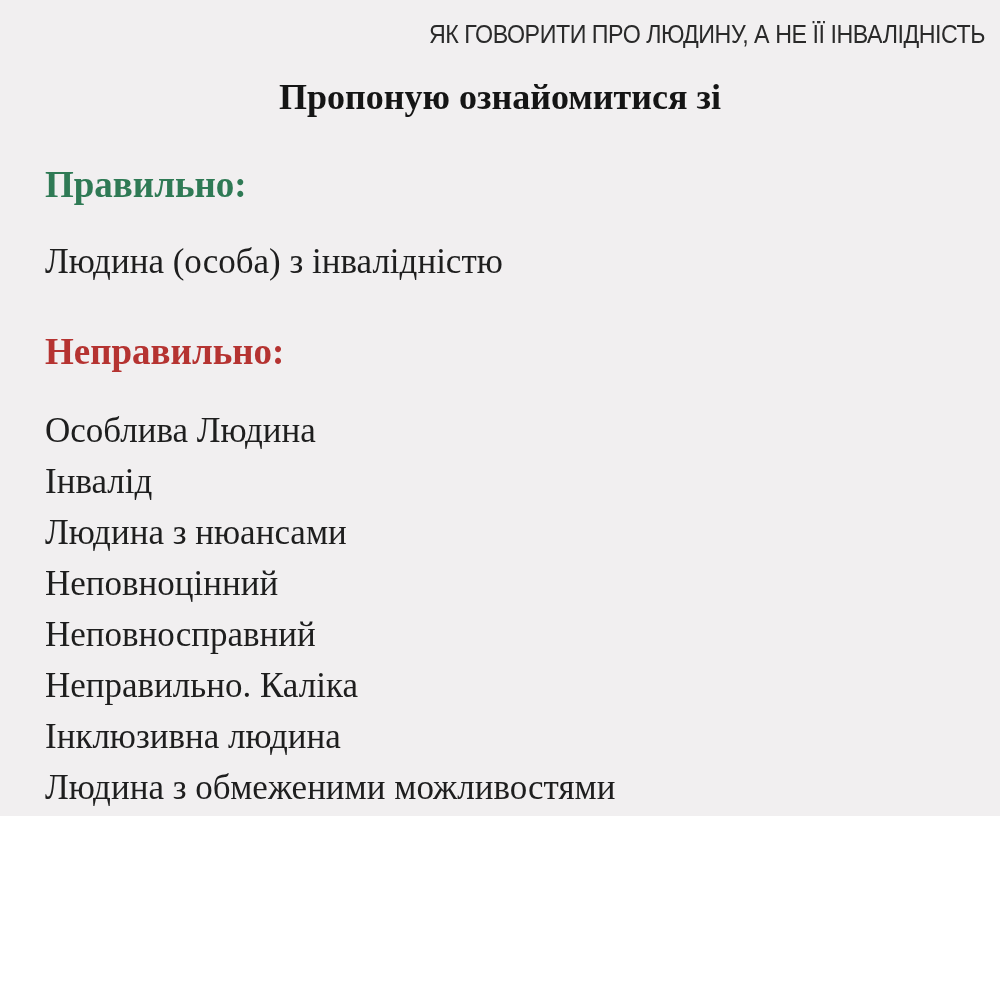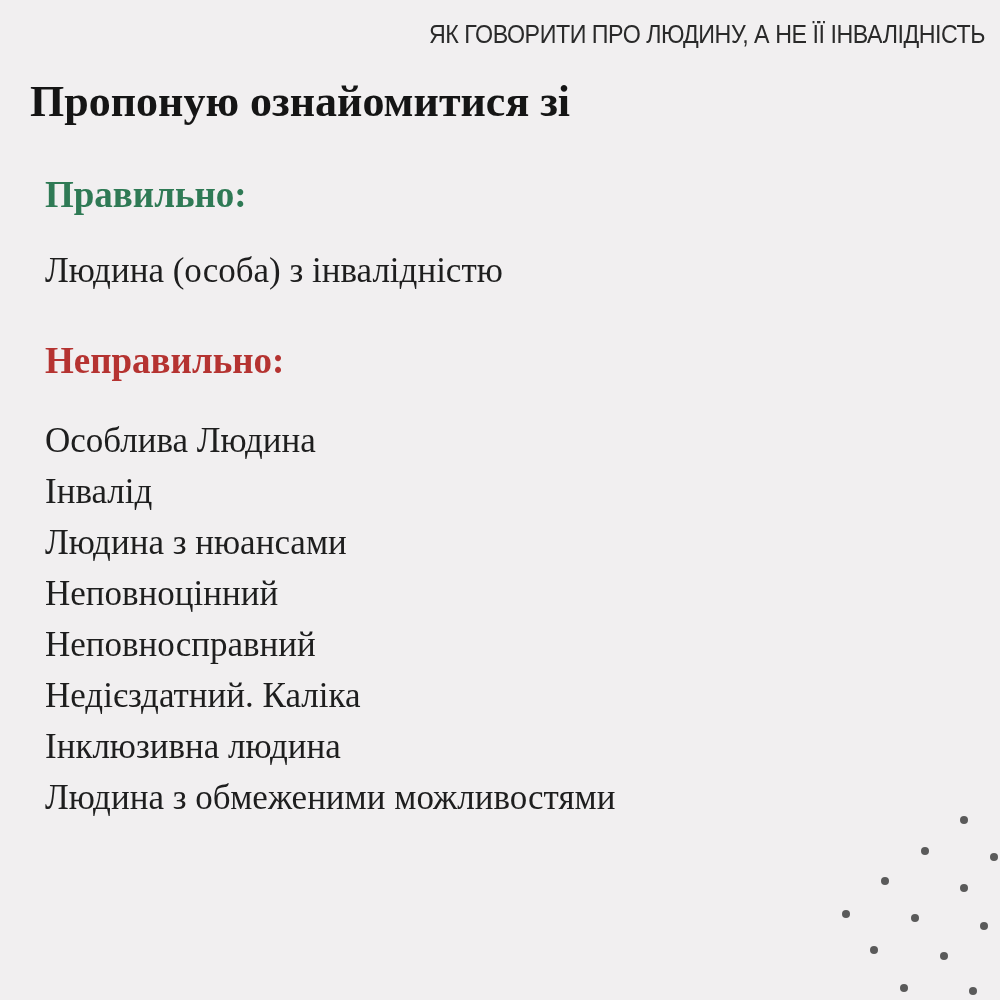--- a/index.html
+++ b/index.html
@@ -2,41 +2,42 @@
 <html lang="uk"><head>
 <meta charset="utf-8">
 <style>
   html, body {
     margin: 0;
     padding: 0;
   }
   .page {
     position: relative;
     width: 1000px;
-    height: 1000px;
+    height: 816px;
     background: #f1eff0;
     overflow: hidden;
     font-family: "Liberation Serif", serif;
     color: #1e1e1e;
   }
   .top-header {
     padding: 20px 16px 0 0;
     text-align: right;
     font-family: "Liberation Sans", sans-serif;
     font-size: 25px;
     font-weight: 500;
     letter-spacing: -0.5px;
     color: #2a2a2a;
     transform: scaleX(0.93);
     transform-origin: right center;
     white-space: nowrap;
   }
   .title {
     margin: 28px 30px 0 30px;
-    font-size: 44px;
+    text-align: center;
+    font-size: 36px;
     font-weight: 700;
     line-height: 1.15;
     color: #151515;
   }
   .section-heading {
     margin: 0 11px 0 45px;
     font-size: 37px;
     font-weight: 700;
     line-height: 1.15;
   }
@@ -86,21 +87,21 @@
   <div class="body-line">Людина (особа) з інвалідністю</div>
 
   <h2 class="section-heading incorrect" style="color: rgb(181, 51, 49);">Неправильно:</h2>
 
   <ul class="term-list">
       <li>Особлива Людина</li>
       <li>Інвалід</li>
       <li>Людина з нюансами</li>
       <li>Неповноцінний</li>
       <li>Неповносправний</li>
-      <li>Недієздатний. Каліка</li>
+      <li>Неправильно. Каліка</li>
       <li>Інклюзивна людина</li>
       <li>Людина з обмеженими можливостями</li>
     </ul>
 
   <div class="dots">
       <div class="dot" style="left: 960px; top: 816px; background: rgb(90, 90, 90);"></div>
       <div class="dot" style="left: 921px; top: 847px; background: rgb(90, 90, 90);"></div>
       <div class="dot" style="left: 990px; top: 853px; background: rgb(90, 90, 90);"></div>
       <div class="dot" style="left: 881px; top: 877px; background: rgb(90, 90, 90);"></div>
       <div class="dot" style="left: 960px; top: 884px; background: rgb(90, 90, 90);"></div>

